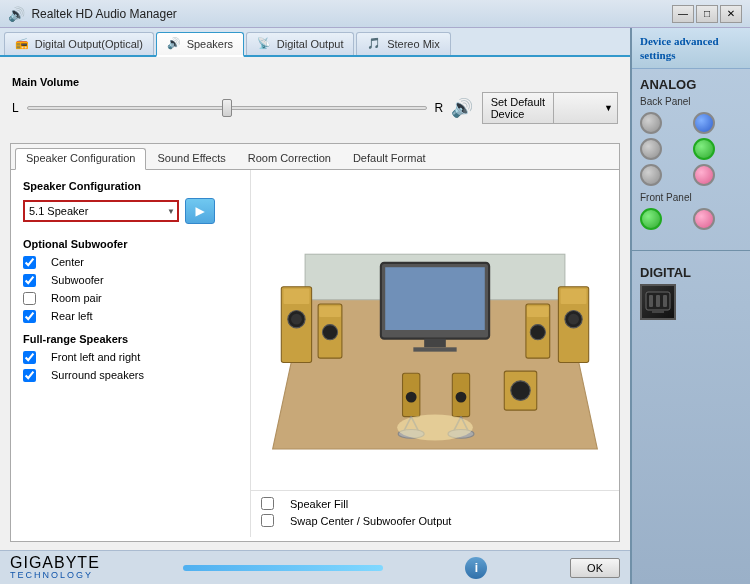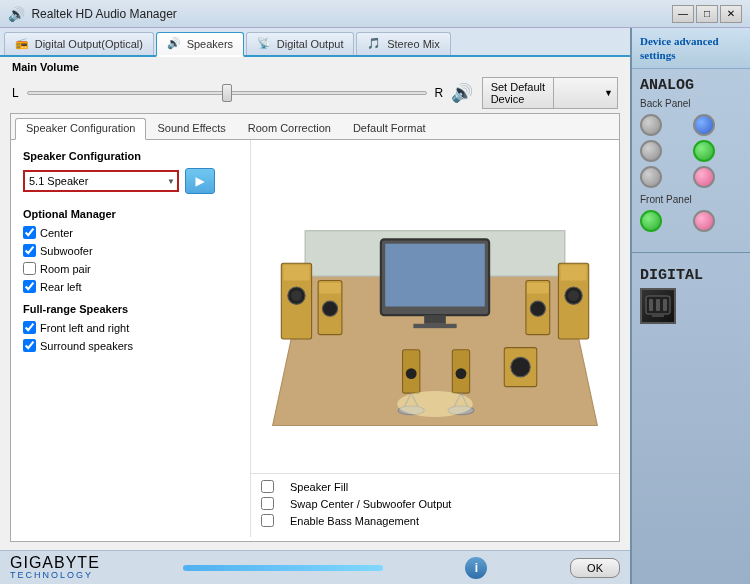--- a/index.html
+++ b/index.html
@@ -59,21 +59,21 @@
     .tab.active {
       background: linear-gradient(to bottom, #ffffff, #f5f5f5);
       border-color: #3399cc;
       border-bottom: 2px solid white;
       margin-bottom: -2px;
       z-index: 1;
     }
 
     
     .volume-section {
-      padding: 4px 12px;
+      padding: 19px 12px;
       background: #f0f0f0;
     }
     .volume-label { font-size: 11px; font-weight: bold; margin-bottom: 4px; }
     .volume-row { display: flex; align-items: center; gap: 8px; }
     .volume-slider-container { flex: 1; position: relative; height: 20px; display: flex; align-items: center; }
     .volume-track {
       width: 100%; height: 4px;
       background: linear-gradient(to right, #e0e0e0, #e0e0e0);
       border: 1px solid #aaa; border-radius: 2px;
     }
@@ -149,21 +149,21 @@
     }
     .play-btn {
       width: 30px; height: 26px;
       background: linear-gradient(to bottom, #70c8f0, #50a8e0);
       border: 1px solid #3388cc; cursor: pointer;
       display: flex; align-items: center; justify-content: center;
       font-size: 12px; color: white; border-radius: 3px;
     }
 
     .section-title { font-size: 11px; font-weight: bold; margin-bottom: 6px; }
-    .checkbox-row { display: flex; align-items: center; gap: 4px; margin-bottom: 5px; font-size: 11px; }
+    .checkbox-row { display: flex; gap: 15px; margin-bottom: 5px; font-size: 11px; }
     .checkbox-row input[type=checkbox] { width: 13px; height: 13px; }
 
     .separator { margin: 10px 0 8px; }
 
     
     .speaker-viz {
       flex: 1;
       position: relative;
       display: flex;
       flex-direction: column;
@@ -205,21 +205,21 @@
       font-weight: bold;
       text-decoration: none;
       cursor: pointer;
       font-family: Liberation Serif, serif;
     }
 
     .sidebar-section {
       padding: 8px;
     }
     .sidebar-section-title {
-      font-size: 15px; font-weight: bold; color: #222; margin-bottom: 4px; font-family: Liberation Mono, monospace;
+      font-size: 13px; font-weight: bold; color: #222; margin-bottom: 4px;
     }
     .sidebar-sub-title {
       font-size: 10px; color: #333; margin-bottom: 5px;
     }
 
     .jack-grid {
       display: grid;
       grid-template-columns: 1fr 1fr;
       gap: 4px;
       margin-bottom: 6px;
@@ -266,21 +266,21 @@
       border-radius: 3px;
     }
     .info-btn {
       width: 22px; height: 22px; border-radius: 50%;
       background: linear-gradient(to bottom, #60a0d0, #3070aa);
       border: none; color: white; font-size: 12px; font-weight: bold;
       cursor: pointer; display: flex; align-items: center; justify-content: center;
     }
     .ok-btn {
       padding: 3px 16px; background: linear-gradient(to bottom, #f5f5f5, #d8d8d8);
-      border: 1px solid #888; cursor: pointer; font-size: 11px; border-radius: 8px;
+      border: 1px solid #888; cursor: pointer; font-size: 11px; border-radius: 2px;
     }
   </style>
 </head>
 <body>
 
 <div class="titlebar">
   <span class="titlebar-icon">🔊</span>
   <span class="titlebar-title">Realtek HD Audio Manager</span>
   <div class="titlebar-controls">
     <button class="titlebar-btn">—</button>
@@ -347,21 +347,21 @@
                 <option>5.1 Speaker</option>
                 <option>Stereo</option>
                 <option>Quadraphonic</option>
                 <option>7.1 Speaker</option>
               </select>
               <span class="dropdown-arrow">▼</span>
             </div>
             <button class="play-btn">▶</button>
           </div>
 
-          <div class="section-title">Optional Manager</div>
+          <div class="section-title">Optional Subwoofer</div>
           <div class="checkbox-row">
             <input type="checkbox" checked="" style="">
             <span>Center</span>
           </div>
           <div class="checkbox-row">
             <input type="checkbox" checked="" style="">
             <span>Subwoofer</span>
           </div>
           <div class="checkbox-row">
             <input type="checkbox" style="">
@@ -439,24 +439,20 @@
           </div>
 
           <div class="bottom-checks">
             <div class="bottom-check-row">
               <input type="checkbox" style="">
               <span>Speaker Fill</span>
             </div>
             <div class="bottom-check-row">
               <input type="checkbox" style="">
               <span>Swap Center / Subwoofer Output</span>
-            </div>
-            <div class="bottom-check-row">
-              <input type="checkbox" style="">
-              <span>Enable Bass Management</span>
             </div>
           </div>
         </div>
       </div>
     </div>
 
     <div class="bottom-bar">
       <div class="gigabyte-logo">
         <span class="gigabyte-text">GIGABYTE</span>
         <span class="technology-text">TECHNOLOGY</span>

